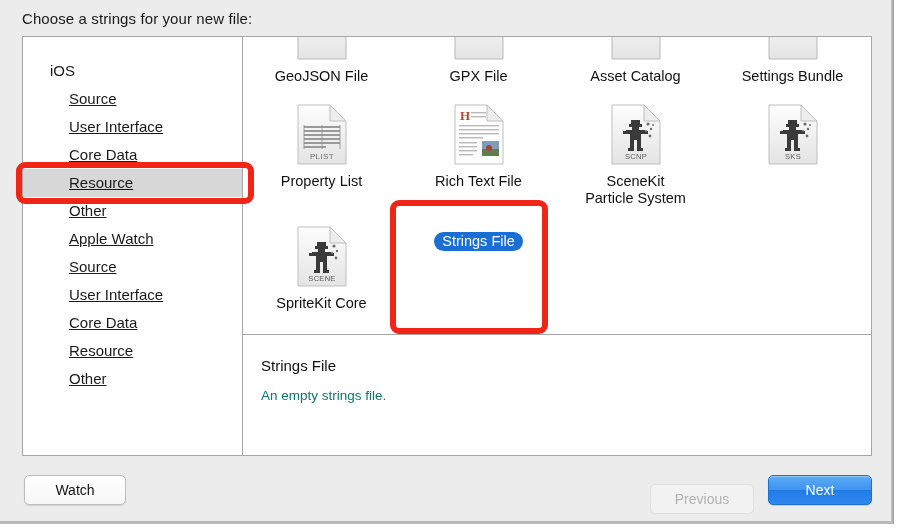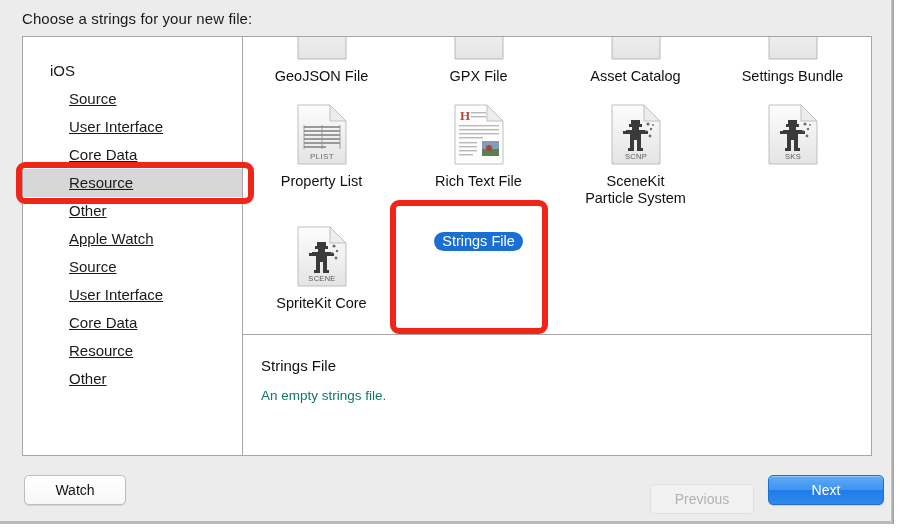--- a/index.html
+++ b/index.html
@@ -188,21 +188,21 @@
     top: 18px;
     width: 104px;
     height: 30px;
     background: #f2f2f2;
     border: 1px solid #e0e0e0;
     color: #b2b2b2;
   }
   #btn-next {
     left: 768px;
     top: 9px;
-    width: 116px;
+    width: 104px;
     height: 30px;
     background: linear-gradient(to bottom, #5dacf6 0%, #3f93f0 50%, #1f7de9 51%, #2f87ee 100%);
     border: 1px solid #1f70cc;
     color: #ffffff;
     box-shadow: 0 1px 1px rgba(0,0,0,0.12), inset 0 1px 0 rgba(255,255,255,0.35);
   }
 
   
   .annot {
     position: absolute;

